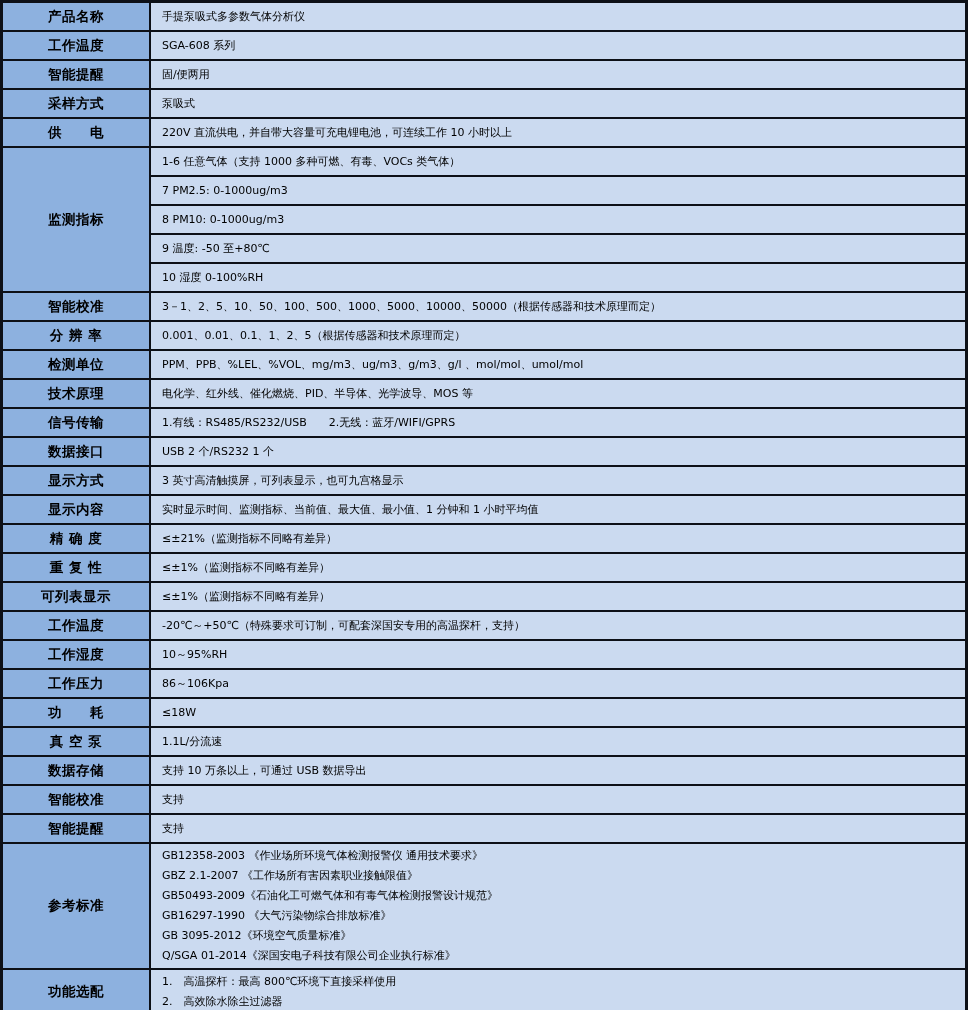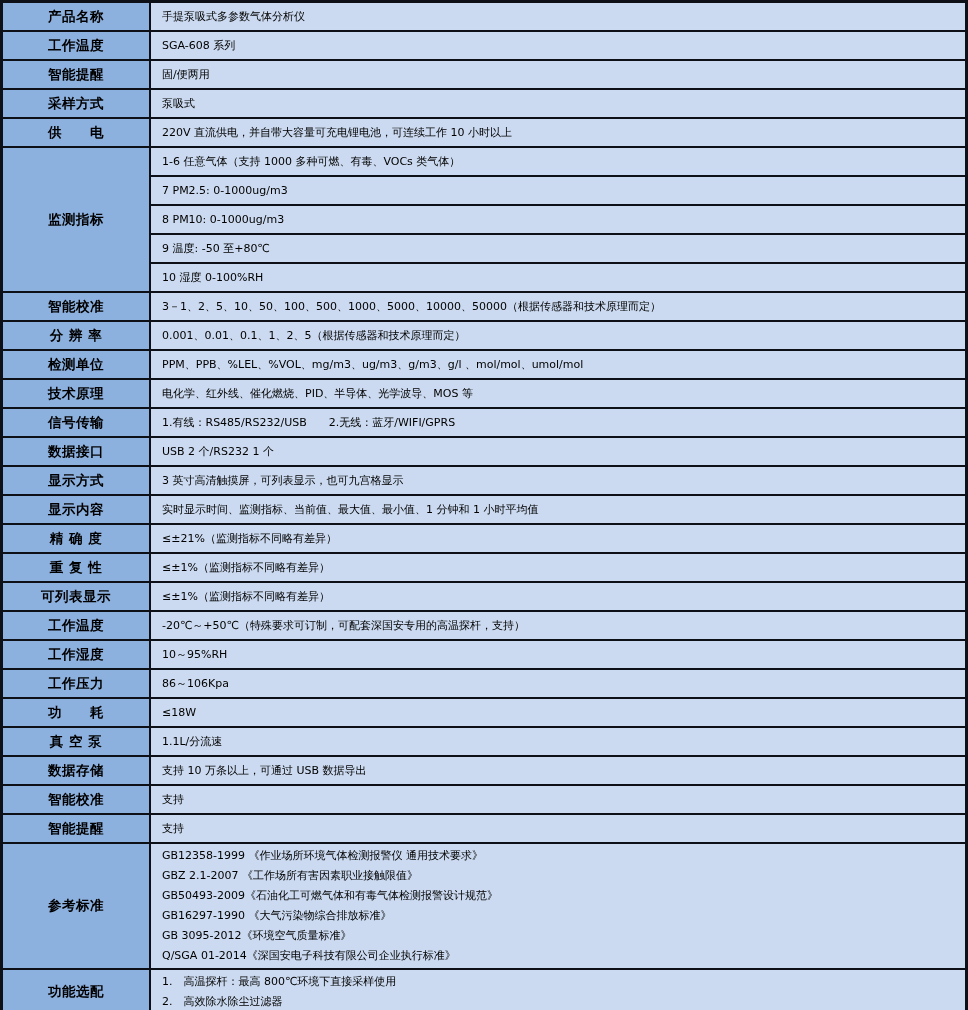--- a/index.html
+++ b/index.html
@@ -228,21 +228,21 @@
         </tr>
         <tr class="row-single">
           <th class="label-cell">智能提醒</th>
           <td class="value-cell">
             <div class="value-line">支持</div>
           </td>
         </tr>
         <tr class="row-multi">
           <th class="label-cell">参考标准</th>
           <td class="value-cell multi">
-            <div class="value-line">GB12358-1999 《作业场所环境气体检测报警仪 通用技术要求》</div>
+            <div class="value-line">GB12358-2003 《作业场所环境气体检测报警仪 通用技术要求》</div>
             <div class="value-line">GBZ 2.1-2007 《工作场所有害因素职业接触限值》</div>
             <div class="value-line">GB50493-2009《石油化工可燃气体和有毒气体检测报警设计规范》</div>
             <div class="value-line">GB16297-1990 《大气污染物综合排放标准》</div>
             <div class="value-line">GB 3095-2012《环境空气质量标准》</div>
             <div class="value-line">Q/SGA 01-2014《深国安电子科技有限公司企业执行标准》</div>
           </td>
         </tr>
         <tr class="row-multi">
           <th class="label-cell">功能选配</th>
           <td class="value-cell multi">

